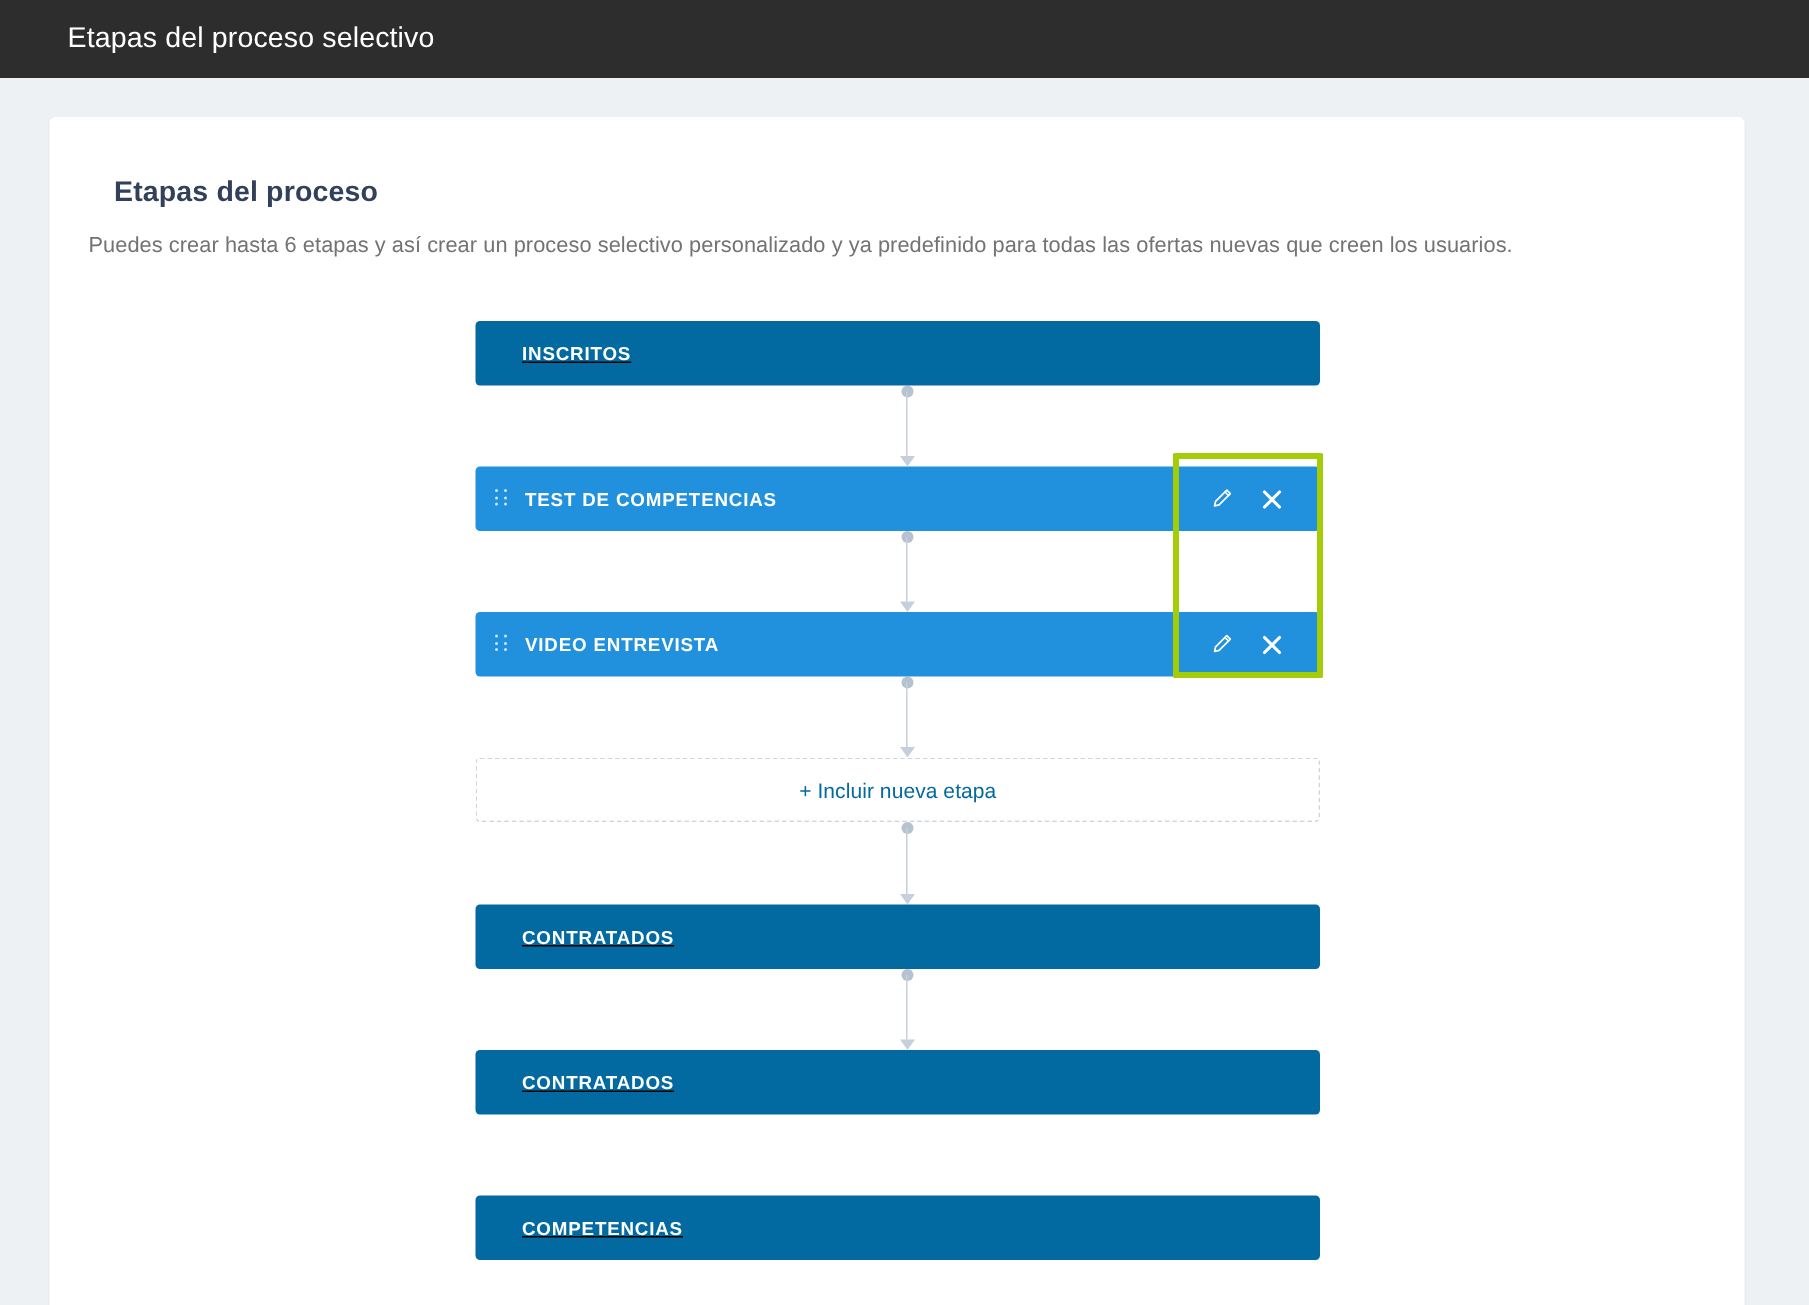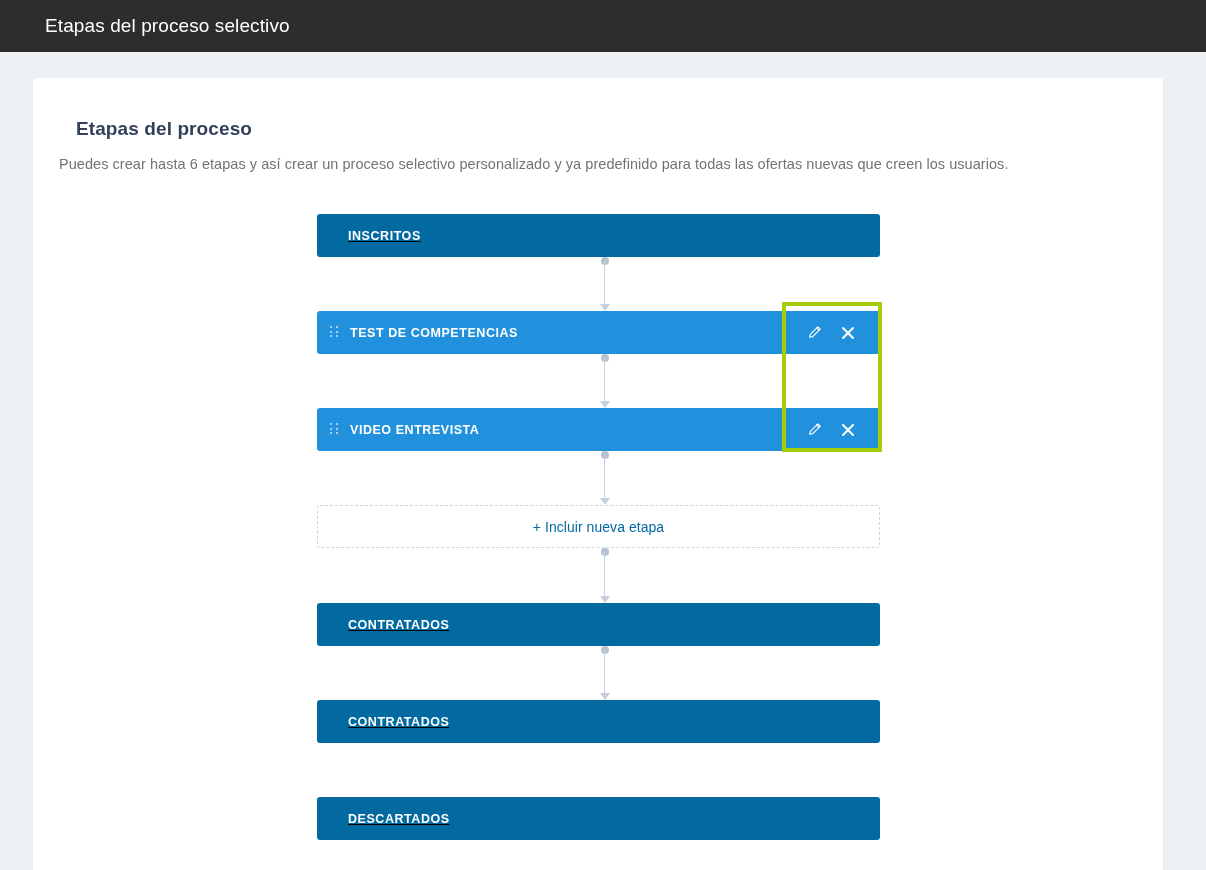--- a/index.html
+++ b/index.html
@@ -291,21 +291,21 @@
           <span class="stage-label">CONTRATADOS</span>
         </div>
       </div>
       <div class="stage-wrap" style="top: 486px;">
         <div class="stage fixed">
           <span class="stage-label">CONTRATADOS</span>
         </div>
       </div>
       <div class="stage-wrap" style="top: 583px;">
         <div class="stage fixed">
-          <span class="stage-label">DESCARTADOS</span>
+          <span class="stage-label">COMPETENCIAS</span>
         </div>
       </div>
       <div class="add-stage" style="top: 291px;">
         <span>+ Incluir nueva etapa</span>
       </div>
     </div>
 </div>
 
 <div class="highlight-box"></div>
 

